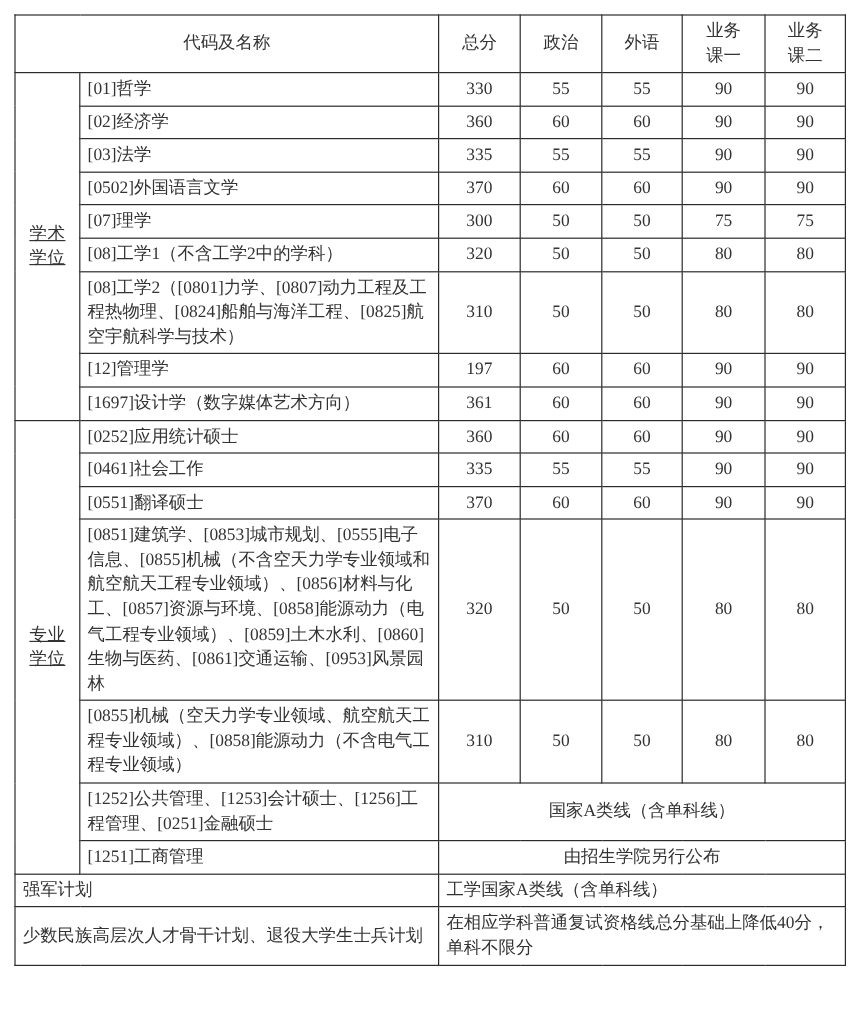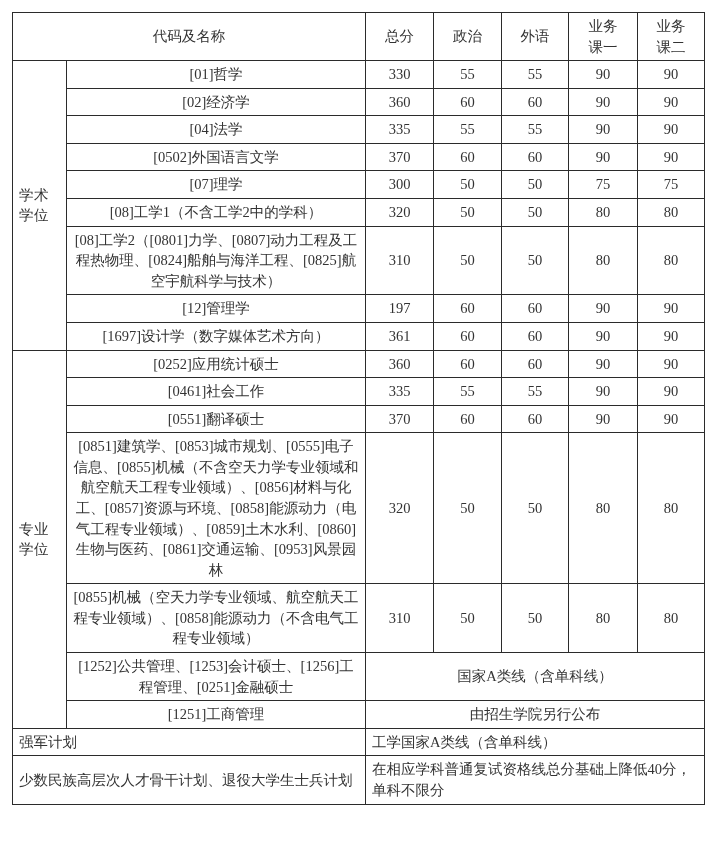--- a/index.html
+++ b/index.html
@@ -36,43 +36,44 @@
     vertical-align: middle;
     font-size: 14.5px;
     line-height: 1.42;
     color: #333333;
     word-break: break-all;
     box-sizing: border-box;
   }
   
   td.section-label {
     width: 54px;
-    text-align: left;
+    text-align: center;
     padding: 2px 2px;
     font-size: 14.5px;
     line-height: 1.45;
     letter-spacing: 0.5px;
+    text-decoration: underline;
   }
   td.section-label .vlabel {
     display: block;
     white-space: pre-line;
   }
   
   td.hdr {
     text-align: center;
     font-size: 15px;
     line-height: 1.35;
     padding: 5px 2px;
   }
   td.hdr-name {
     text-align: center;
   }
   
   td.prog {
-    text-align: center;
+    text-align: left;
     padding-left: 8px;
     padding-right: 6px;
   }
   
   td.num {
     text-align: center;
     font-size: 15px;
     padding: 3px 2px;
   }
   
@@ -147,21 +148,21 @@
       </tr>
       <tr>
         <td class="prog">[02]经济学</td>
         <td class="num">360</td>
         <td class="num">60</td>
         <td class="num">60</td>
         <td class="num">90</td>
         <td class="num">90</td>
       </tr>
       <tr>
-        <td class="prog">[04]法学</td>
+        <td class="prog">[03]法学</td>
         <td class="num">335</td>
         <td class="num">55</td>
         <td class="num">55</td>
         <td class="num">90</td>
         <td class="num">90</td>
       </tr>
       <tr>
         <td class="prog">[0502]外国语言文学</td>
         <td class="num">370</td>
         <td class="num">60</td>

